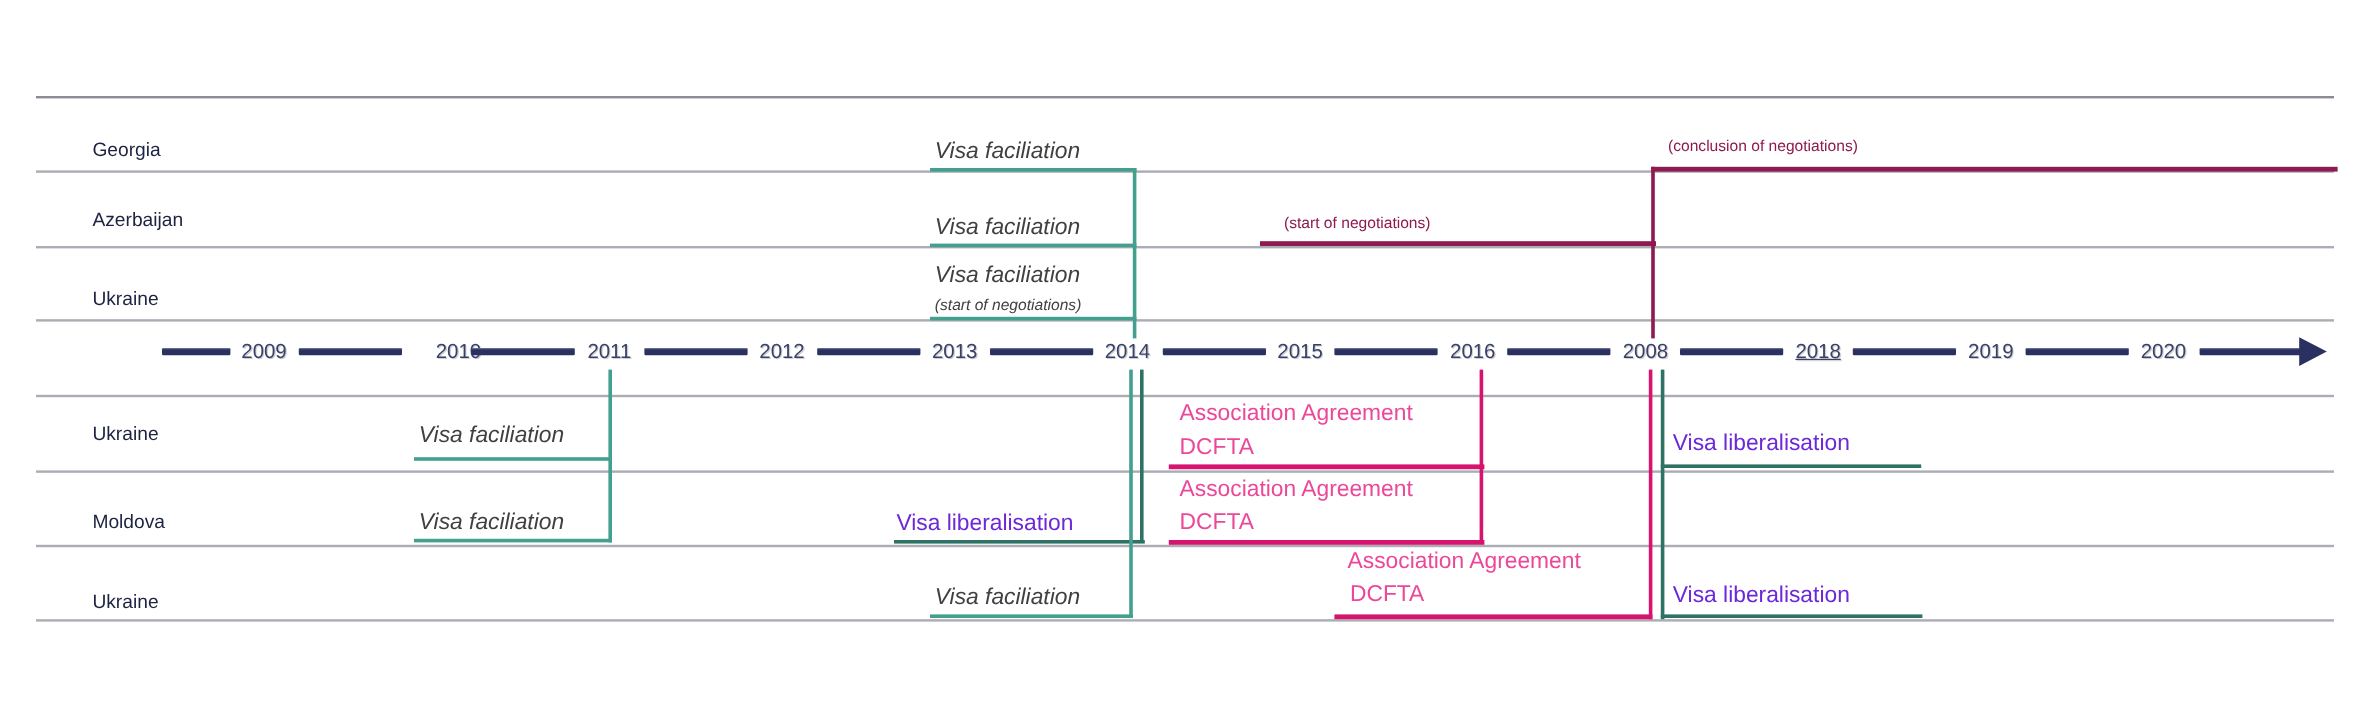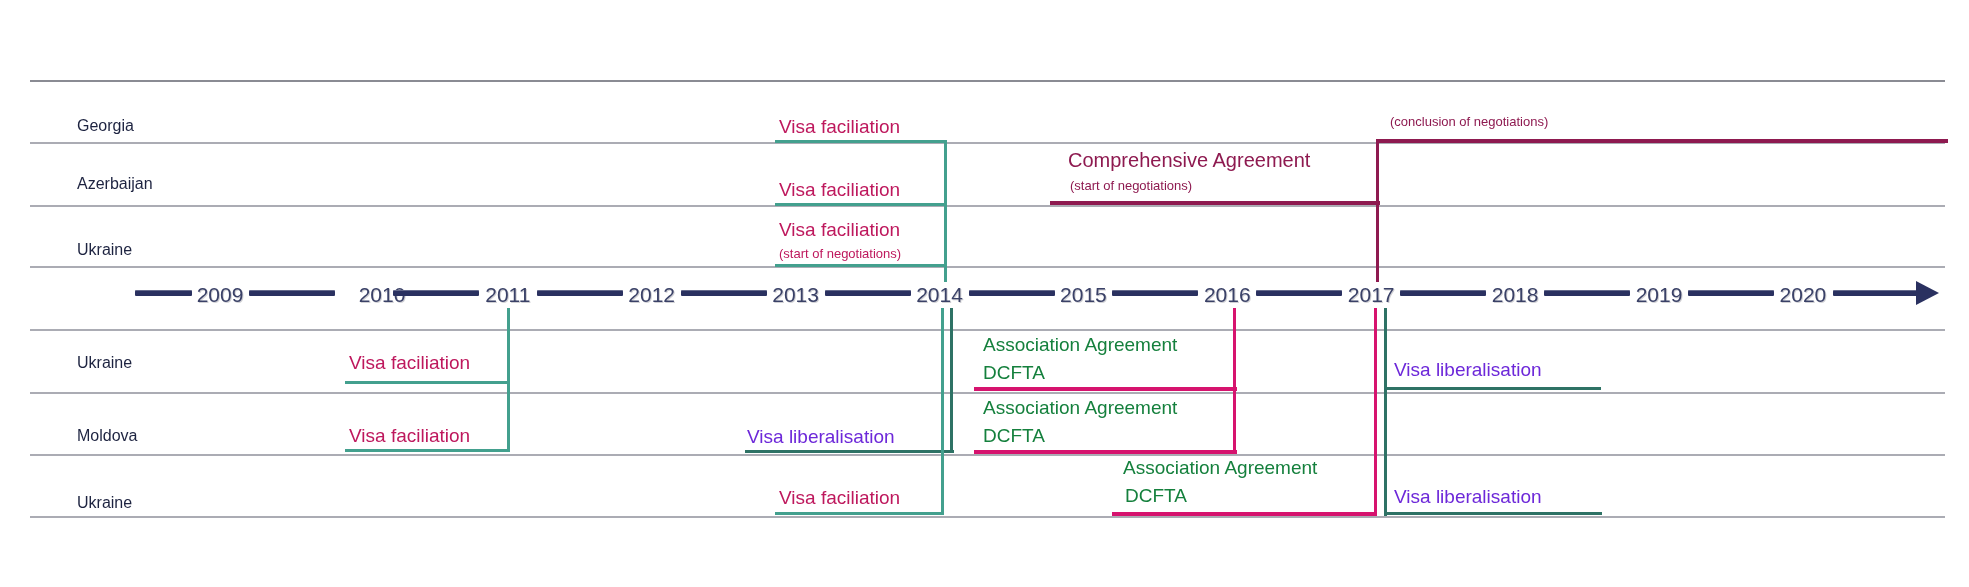--- a/index.html
+++ b/index.html
@@ -3,29 +3,29 @@
 <meta charset="utf-8">
 <style>
   html,body{margin:0;padding:0;background:#ffffff;}
   #stage{position:relative;width:1969px;height:587px;background:#ffffff;
          font-family:"Liberation Sans",sans-serif;overflow:hidden;}
   .hline{position:absolute;left:30px;width:1915px;height:1.5px;background:#abacb4;}
   .hline.top{background:#8a8b93;}
   .country{position:absolute;left:77px;font-size:16px;color:#1d2340;white-space:nowrap;}
   .ev{position:absolute;white-space:nowrap;font-size:19px;}
   .note{font-size:13px;}
-  .tl{color:#be185d;} .td{color:#6d28d9;} .mr{color:#8e1a50;} .pk{color:#15803d;}
+  .tl{color:#404040;font-style:italic;} .td{color:#6d28d9;} .mr{color:#8e1a50;} .pk{color:#ec4899;}
   .bg-tl{background:#43a08e;} .bg-td{background:#2e7265;}
   .bg-mr{background:#8e1a50;} .bg-pk{background:#d6136e;}
   .ul{position:absolute;height:3px;}
   .ul.th{height:4px;}
   .vl{position:absolute;width:3px;}
   .axis-dash{position:absolute;top:290px;height:6px;background:#2a3160;border-radius:1px;
              box-shadow:inset 0 1px 0 rgba(255,255,255,.28);}
-  .axis-year{position:absolute;top:283px;width:70px;text-align:center;font-size:21px;
+  .axis-year{position:absolute;top:283px;width:70px;text-align:center;font-size:17px;
              color:#3a4167;text-shadow:1px 1px 0 rgba(150,150,160,.45);}
   .axis-arrow{position:absolute;top:281px;width:0;height:0;
               border-top:12px solid transparent;border-bottom:12px solid transparent;
               border-left:23px solid #2a3160;}
 </style>
 </head>
 <body>
 
 <div id="stage">
 
@@ -56,23 +56,23 @@
       <div class="axis-year" style="left: 616.7px;">2012</div>
       <div class="axis-dash" style="left: 680.7px; width: 86px;"></div>
       <div class="axis-year" style="left: 760.6px;">2013</div>
       <div class="axis-dash" style="left: 824.6px; width: 86px;"></div>
       <div class="axis-year" style="left: 904.5px;">2014</div>
       <div class="axis-dash" style="left: 968.5px; width: 86px;"></div>
       <div class="axis-year" style="left: 1048.4px;">2015</div>
       <div class="axis-dash" style="left: 1112.4px; width: 86px;"></div>
       <div class="axis-year" style="left: 1192.3px;">2016</div>
       <div class="axis-dash" style="left: 1256.3px; width: 86px;"></div>
-      <div class="axis-year" style="left: 1336.2px;">2017</div>
+      <div class="axis-year" style="left: 1336.2px;">2008</div>
       <div class="axis-dash" style="left: 1400.2px; width: 86px;"></div>
-      <div class="axis-year" style="left: 1480.1px;">2018</div>
+      <div class="axis-year" style="left: 1480.1px; text-decoration: underline;">2018</div>
       <div class="axis-dash" style="left: 1544.1px; width: 86px;"></div>
       <div class="axis-year" style="left: 1624px;">2019</div>
       <div class="axis-dash" style="left: 1688px; width: 86px;"></div>
       <div class="axis-year" style="left: 1767.9px;">2020</div>
       <div class="axis-dash" style="left: 1833px; width: 84px;"></div>
       <div class="axis-arrow" style="left: 1916px;"></div>
     </div>
 
   <div class="ev tl" style="left:779px;top:116px">Visa faciliation</div>
   <div class="ul bg-tl" style="left:775px;top:140px;width:172px"></div>
@@ -83,21 +83,20 @@
   <div class="ev tl" style="left:779px;top:219px">Visa faciliation</div>
   <div class="ev note tl" style="left:779px;top:246px">(start of negotiations)</div>
   <div class="ul bg-tl" style="left:775px;top:264px;width:172px"></div>
 
   <div class="vl bg-tl" style="left:944px;top:140px;height:142px"></div>
 
   <div class="ev note mr" style="left:1390px;top:114px">(conclusion of negotiations)</div>
   <div class="ul th bg-mr" style="left:1376px;top:139px;width:572px"></div>
   <div class="vl bg-mr" style="left:1376px;top:139px;height:143px"></div>
 
-  <div class="ev mr" style="left:1068px;top:149px;font-size:20px">Comprehensive Agreement</div>
   <div class="ev note mr" style="left:1070px;top:178px">(start of negotiations)</div>
   <div class="ul th bg-mr" style="left:1050px;top:201px;width:330px"></div>
 
   <div class="ev tl" style="left:349px;top:352px">Visa faciliation</div>
   <div class="ul bg-tl" style="left:345px;top:381px;width:165px"></div>
 
   <div class="ev tl" style="left:349px;top:425px">Visa faciliation</div>
   <div class="ul bg-tl" style="left:345px;top:449px;width:165px"></div>
   <div class="vl bg-tl" style="left:507px;top:308px;height:144px"></div>
 

